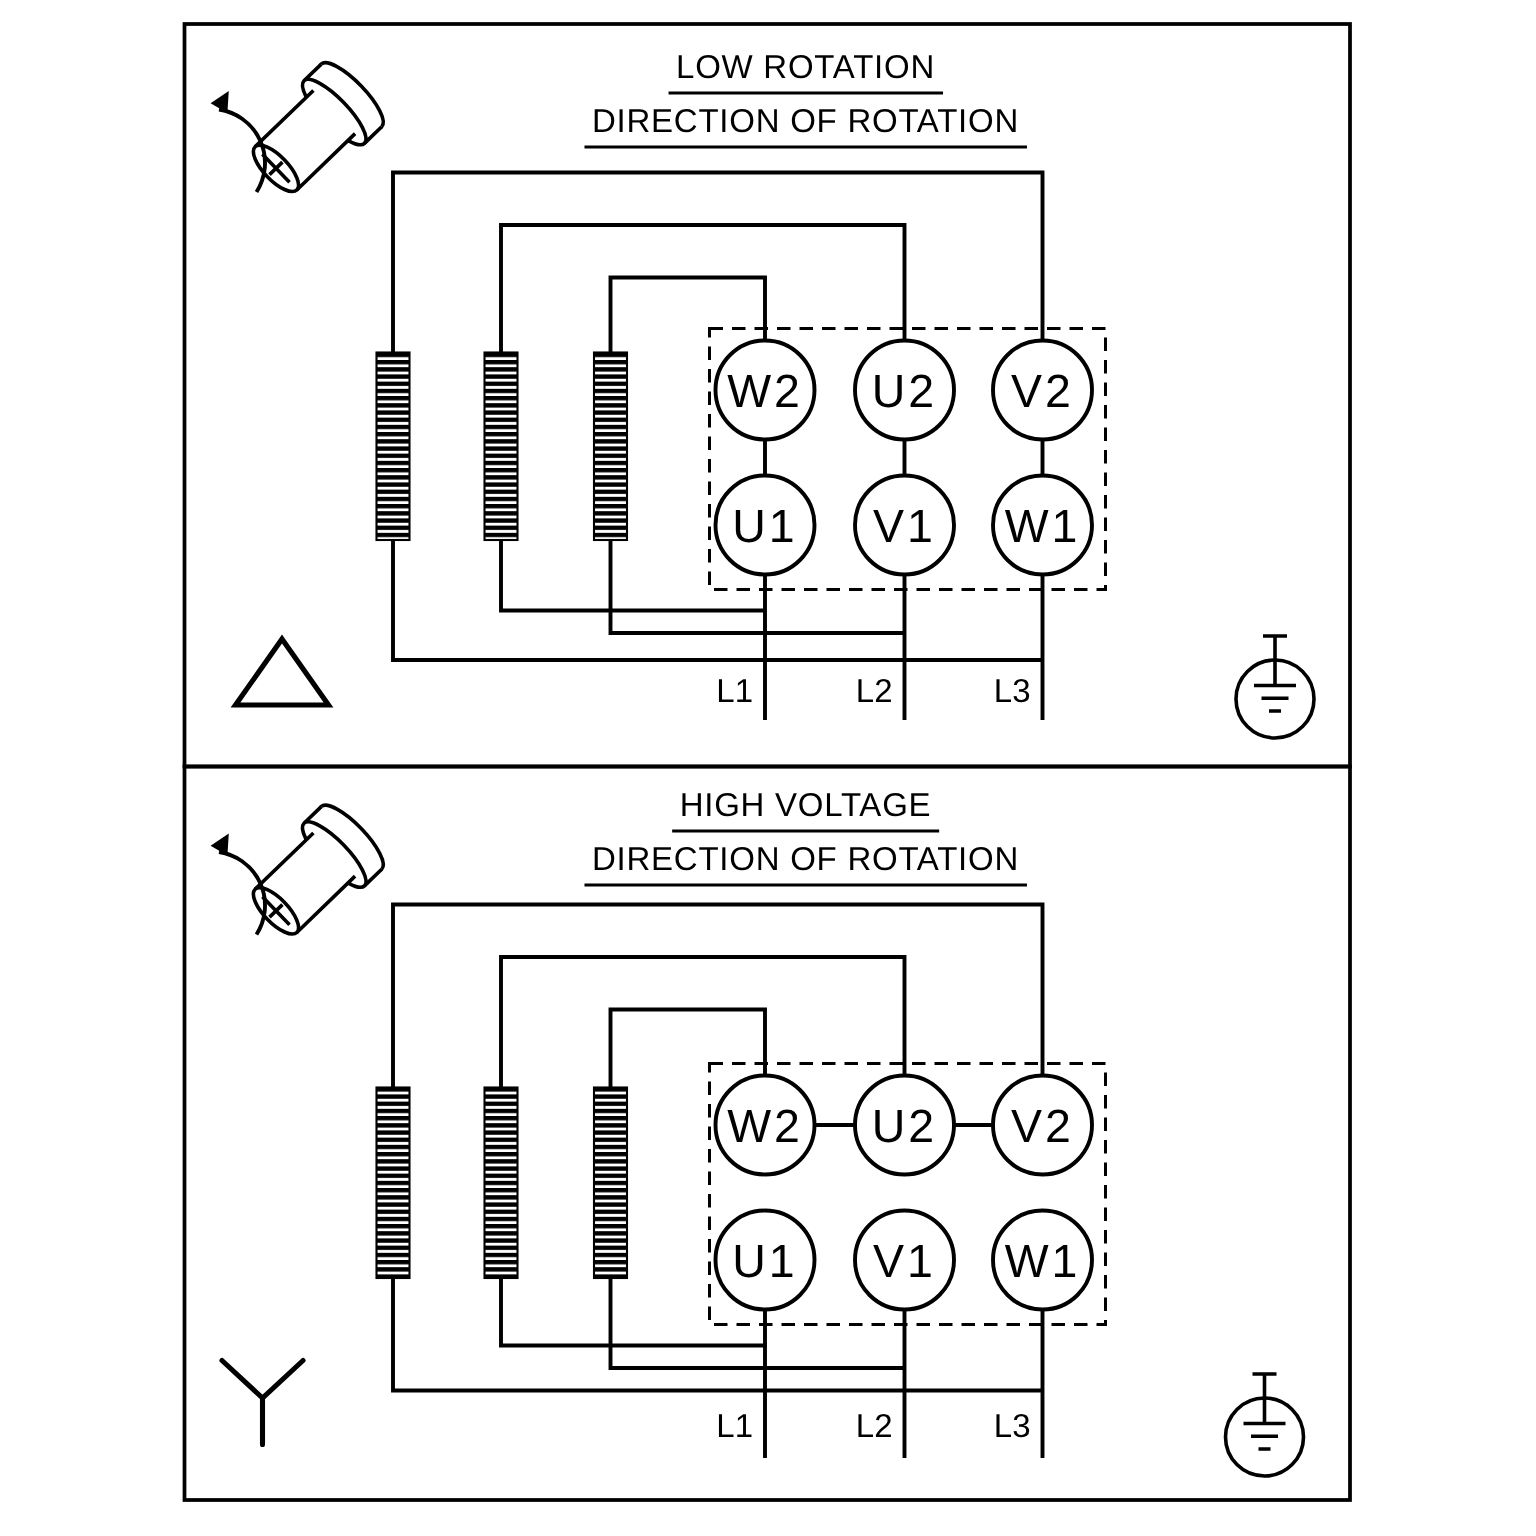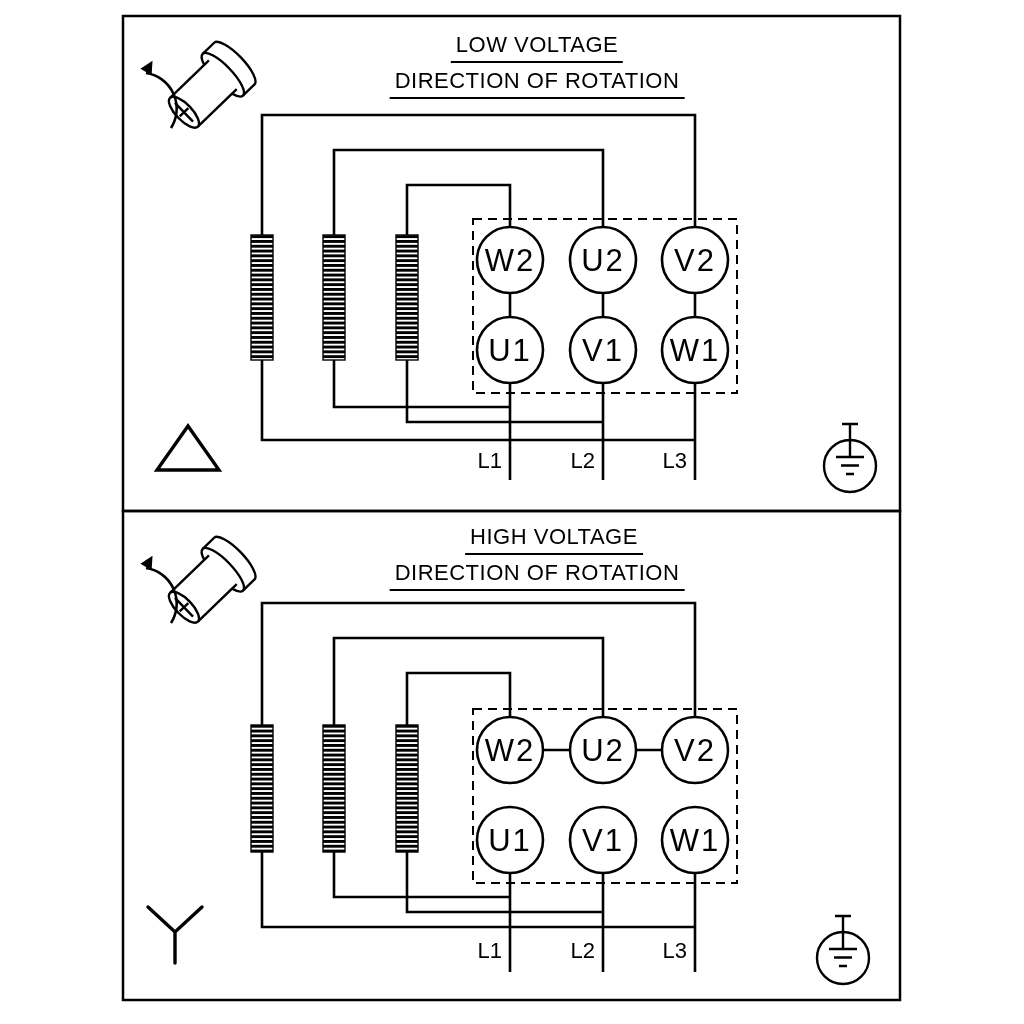--- a/index.html
+++ b/index.html
@@ -134,18 +134,18 @@
 
       <text class="llabel" x="502" y="958">L1</text>
       <text class="llabel" x="595" y="958">L2</text>
       <text class="llabel" x="687" y="958">L3</text>
 
       <path class="sym" stroke-linecap="round" d="M148,907 L175,932 L202,907 M175,932 V963"></path>
       <use href="#ground-def" transform="translate(843,916)"></use>
     </g>
   </svg>
 
-  <div class="title-line" style="left:537px; top:32px;">LOW VOLTAGE</div>
+  <div class="title-line" style="left:537px; top:32px;">LOW ROTATION</div>
   <div class="title-line" style="left:537px; top:68px;">DIRECTION OF ROTATION</div>
-  <div class="title-line" style="left:554px; top:524px;">HIGH VOLTAGE</div>
+  <div class="title-line" style="left:537px; top:524px;">HIGH VOLTAGE</div>
   <div class="title-line" style="left:537px; top:560px;">DIRECTION OF ROTATION</div>
 
 </div>
 
 </body></html>

